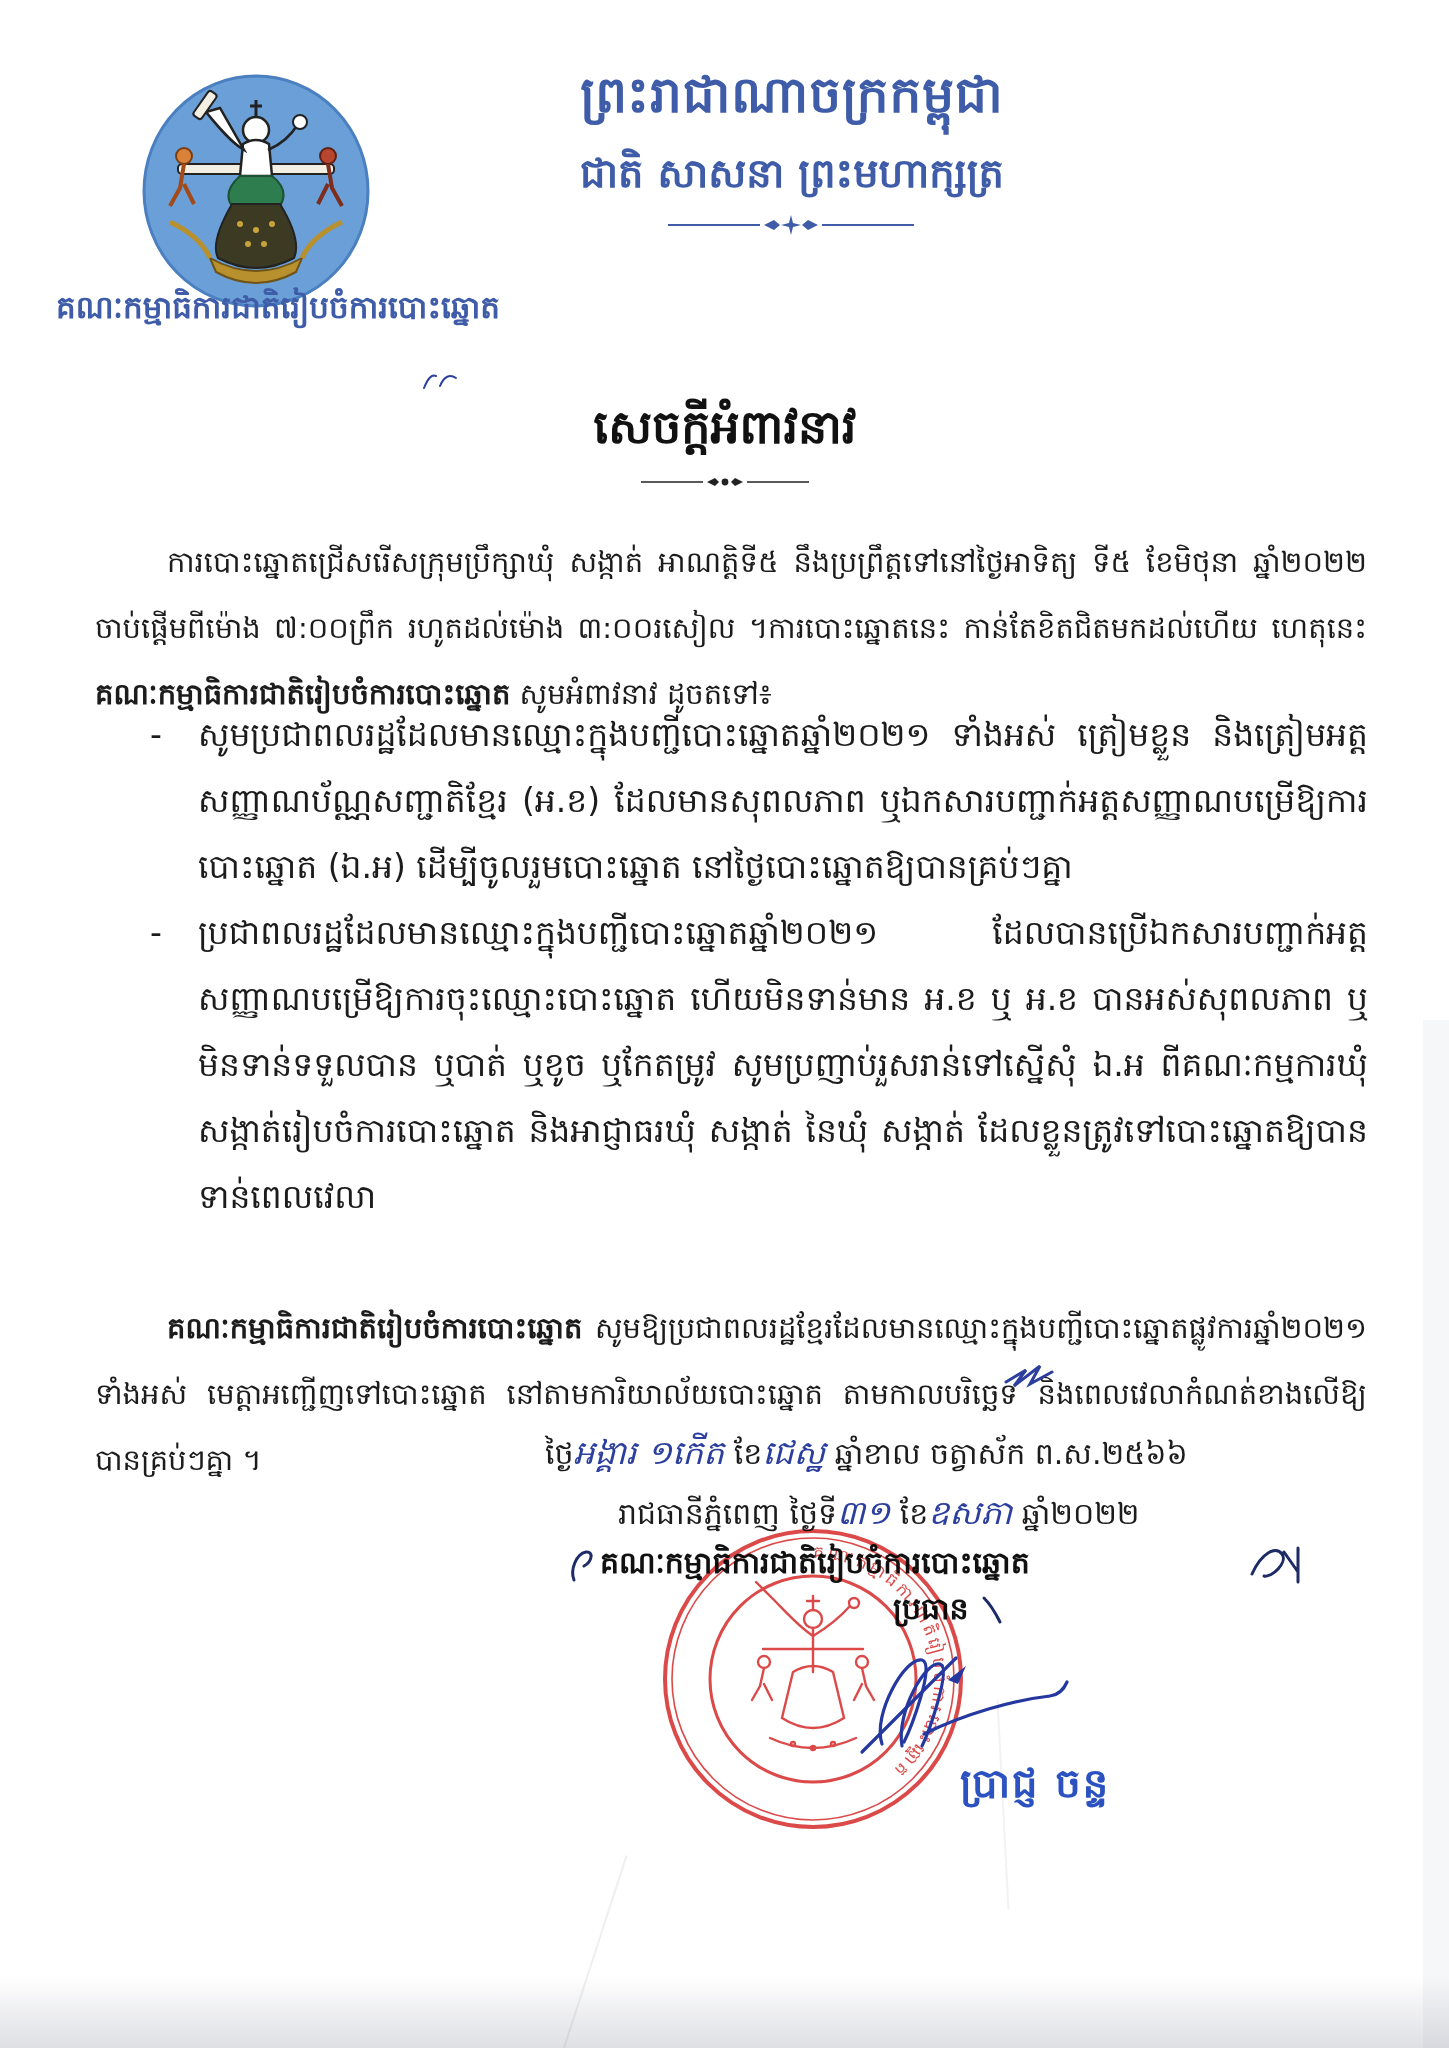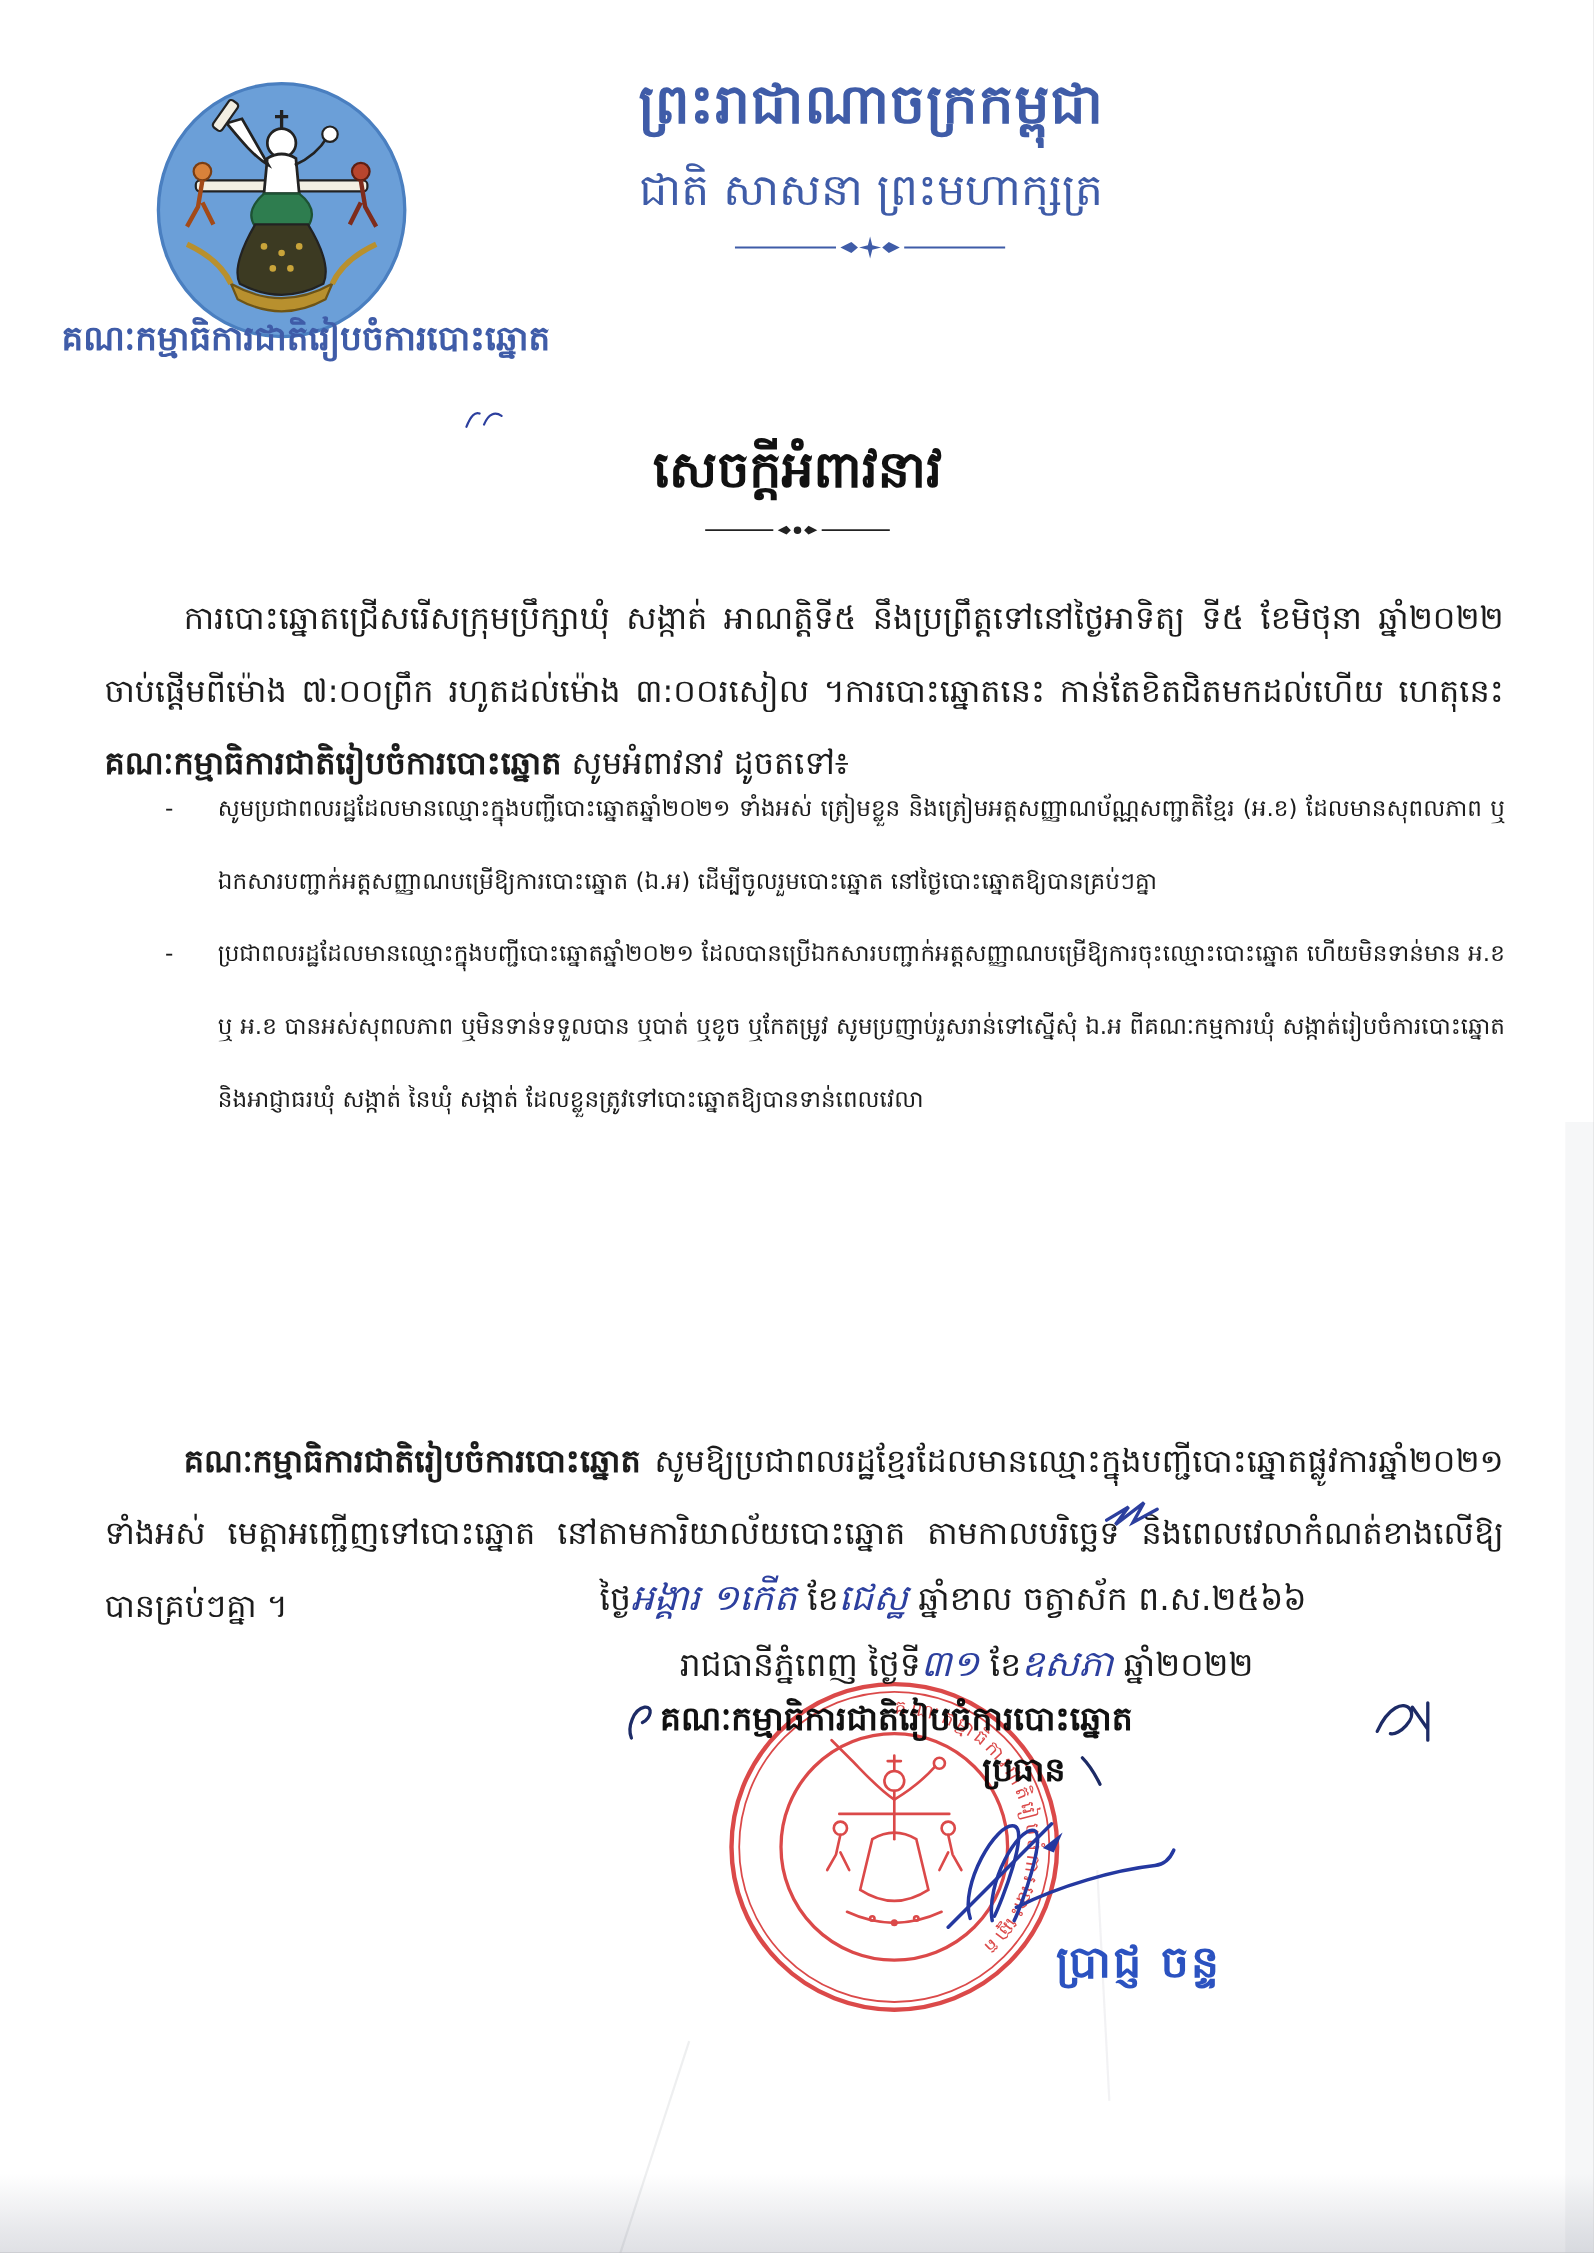--- a/index.html
+++ b/index.html
@@ -15,42 +15,42 @@
   
   .scan-bottom{position:absolute;left:0;right:0;bottom:0;height:72px;
     background:linear-gradient(180deg,rgba(110,115,135,0) 0%,rgba(110,115,135,.16) 70%,rgba(110,115,135,.22) 100%);}
   .scan-right{position:absolute;top:1020px;right:0;bottom:0;width:26px;background:rgba(110,115,135,.06);}
   .crease-1{position:absolute;left:590px;top:1850px;width:2px;height:230px;background:rgba(90,95,110,.10);transform:rotate(18deg);}
   .crease-2{position:absolute;left:1002px;top:1700px;width:2px;height:210px;background:rgba(90,95,110,.08);transform:rotate(-3deg);}
   
   .logo{position:absolute;left:140px;top:72px;width:232px;height:238px;}
   .hdr{position:absolute;left:430px;top:52px;width:724px;text-align:center;color:#3f5ca8;}
   .hdr .kingdom{font-size:50px;font-weight:700;letter-spacing:1px;line-height:86px;}
-  .hdr .motto{font-size:40px;font-weight:400;line-height:70px;}
+  .hdr .motto{font-size:40px;font-weight:700;line-height:70px;}
   .hdr-divider{position:absolute;left:668px;top:212px;width:246px;height:26px;}
   
   .org-name{position:absolute;left:56px;top:288px;width:620px;font-size:31px;font-weight:700;color:#3f5ca8;}
   .doc-no{position:absolute;left:56px;top:356px;width:700px;height:52px;font-size:29px;color:#3f5ca8;font-weight:700;}
   .doc-no .label{position:absolute;left:0;top:8px;}
   .doc-no .code{position:absolute;left:338px;top:8px;}
   .hw{color:#2c3f9e;font-style:italic;font-weight:400;}
   .doc-no .hw-num{position:absolute;left:150px;top:-4px;font-size:42px;}
   .doc-no .hw-suffix{position:absolute;left:460px;top:0;font-size:36px;}
   .pen-mark{position:absolute;left:420px;top:368px;width:40px;height:26px;}
   
   .title-wrap{position:absolute;left:420px;top:398px;width:610px;text-align:center;}
   .title{font-size:46px;font-weight:700;color:#111;}
   .title-divider{margin:10px auto 0;width:168px;height:14px;display:block;}
   
   .para{position:absolute;left:95px;width:1272px;font-size:29px;line-height:66px;text-align:justify;}
   .para.p1{top:500px;text-indent:72px;}
   .para.closing{top:1266px;text-indent:72px;}
   .bold-inline{font-weight:700;}
   .bullets{position:absolute;left:148px;top:702px;width:1220px;margin:0;padding:0;list-style:none;}
-  .bullets li{position:relative;padding-left:50px;font-size:21px;line-height:66px;text-align:justify;}
+  .bullets li{position:relative;padding-left:50px;font-size:33px;line-height:66px;text-align:justify;}
   .bullets li::before{content:"-";position:absolute;left:2px;top:0;}
   
   .sign-line{position:absolute;font-size:30px;white-space:nowrap;}
   .date-lunar{left:545px;top:1432px;}
   .date-solar{left:618px;top:1492px;}
   .sign-line .hw{font-size:33px;margin-top:32px;}
   .committee-line{left:600px;top:1544px;font-weight:700;color:#111;}
   .chairman{left:893px;top:1590px;font-weight:700;color:#111;}
   .flourish{position:absolute;}
   .fl-closing{left:1000px;top:1352px;width:70px;height:46px;}

